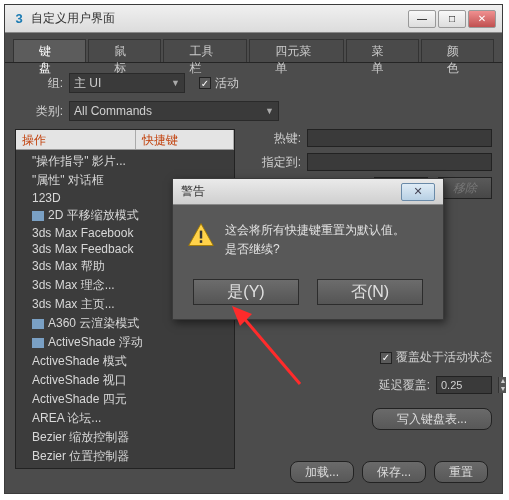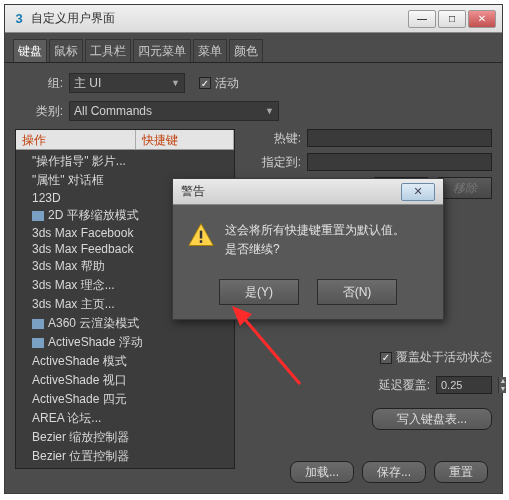--- a/index.html
+++ b/index.html
@@ -5,21 +5,21 @@
 * { margin: 0; padding: 0; box-sizing: border-box; font-family: "Microsoft YaHei", SimSun, sans-serif; }
 body { background: #fff; width: 509px; height: 500px; overflow: hidden; position: relative; }
 .window { position: absolute; left: 4px; top: 4px; width: 499px; height: 490px; background: #4c4c4c; border: 1px solid #3c3c3c; }
 .titlebar { height: 28px; background: linear-gradient(#f0f0f0,#dcdcdc); display: flex; align-items: center; padding: 0 6px; border-bottom: 1px solid #888; }
 .titlebar .ico { width: 16px; height: 16px; display: flex; align-items: center; justify-content: center; color: #1b7bb3; font-weight: bold; font-size: 13px; margin-right: 4px; }
 .titlebar .title { font-size: 12px; color: #333; flex: 1; }
 .winbtns { display: flex; gap: 2px; }
 .winbtn { width: 28px; height: 18px; border: 1px solid #999; background: linear-gradient(#f8f8f8,#ddd); display: flex; align-items: center; justify-content: center; font-size: 10px; border-radius: 2px; }
 .winbtn.close { background: linear-gradient(#f09090,#c05050); color: #fff; }
 .tabs { display: flex; gap: 2px; padding: 6px 8px 0; border-bottom: 1px solid #252525; height: 30px; }
-.tab { padding: 3px 4px; font-size: 12px; color: #ccc; background: #4a4a4a; border: 1px solid #333; border-bottom: none; cursor: pointer; }
+.tab { padding: 3px 25px; font-size: 12px; color: #ccc; background: #4a4a4a; border: 1px solid #333; border-bottom: none; cursor: pointer; }
 .tab.active { background: #5c5c5c; color: #fff; }
 .content { padding: 10px; color: #cfcfcf; font-size: 12px; }
 .row { display: flex; align-items: center; margin-bottom: 8px; }
 .row .lbl { width: 48px; text-align: right; margin-right: 6px; }
 .selectbox { background: #3a3a3a; border: 1px solid #2a2a2a; color: #d0d0d0; height: 20px; font-size: 12px; padding: 0 4px; display: flex; align-items: center; justify-content: space-between; }
 .tri { font-size: 9px; color: #aaa; margin-left: 4px; }
 .chk { display: inline-flex; align-items: center; gap: 4px; }
 .chk .box { width: 12px; height: 12px; border: 1px solid #222; background: #5a5a5a; display: inline-flex; align-items: center; justify-content: center; font-size: 10px; color: #fff; }
 .main { display: flex; gap: 10px; }
 .listwrap { width: 220px; border: 1px solid #222; background: #3c3c3c; height: 340px; display: flex; flex-direction: column; }
@@ -42,21 +42,21 @@
 .spin .ar { width: 12px; display: flex; flex-direction: column; }
 .spin .ar div { height: 8px; font-size: 7px; line-height: 7px; text-align: center; background: #555; border-left: 1px solid #333; }
 .modal-backdrop { position: absolute; left: 172px; top: 178px; width: 272px; background: #585858; border: 1px solid #3a3a3a; box-shadow: 2px 3px 8px rgba(0,0,0,.5); }
 .mtitle { height: 26px; background: linear-gradient(#eaeaea,#cfcfcf); display: flex; align-items: center; padding: 0 8px; font-size: 12px; color: #333; border-bottom: 1px solid #888; }
 .mtitle .sp { flex: 1; }
 .mclose { width: 34px; height: 18px; border: 1px solid #6a8aa8; background: linear-gradient(#e0ecf6,#b8d0e4); border-radius: 2px; display: flex; align-items: center; justify-content: center; font-size: 11px; color: #445; }
 .mbody { padding: 16px 14px 12px; display: flex; gap: 10px; color: #e2e2e2; font-size: 12px; line-height: 1.6; }
 .warnico { width: 28px; height: 28px; flex-shrink: 0; }
 .warnico svg { width: 100%; height: 100%; }
 .mbtns { display: flex; justify-content: center; gap: 18px; padding: 8px 0 14px; }
-.mbtn { width: 80px; height: 26px; background: linear-gradient(#6c6c6c,#555); border: 1px solid #2c2c2c; color: #e0e0e0; font-size: 12px; display: flex; align-items: center; justify-content: center; }
+.mbtn { width: 106px; height: 26px; background: linear-gradient(#6c6c6c,#555); border: 1px solid #2c2c2c; color: #e0e0e0; font-size: 16px; display: flex; align-items: center; justify-content: center; }
 .arrow { position: absolute; left: 228px; top: 302px; pointer-events: none; }
 .arrow svg { width: 90px; height: 90px; }
 </style>
 </head>
 <body>
 
 <div class="window">
   <div class="titlebar">
     <div class="ico">3</div>
     <div class="title">自定义用户界面</div>

